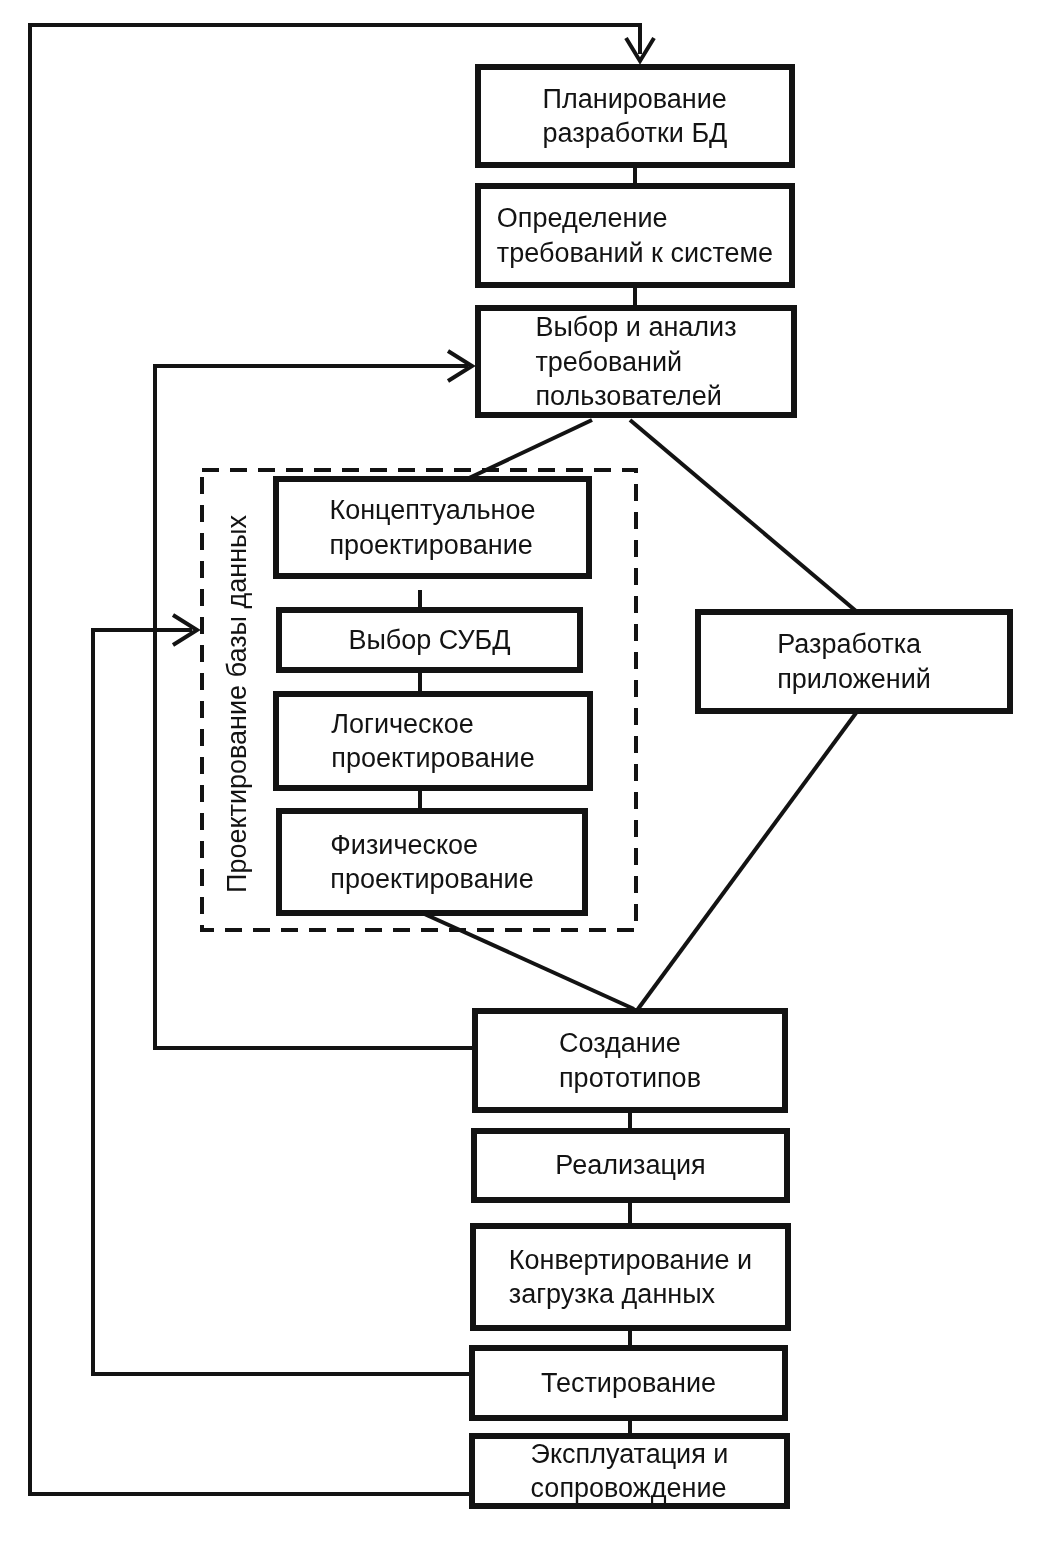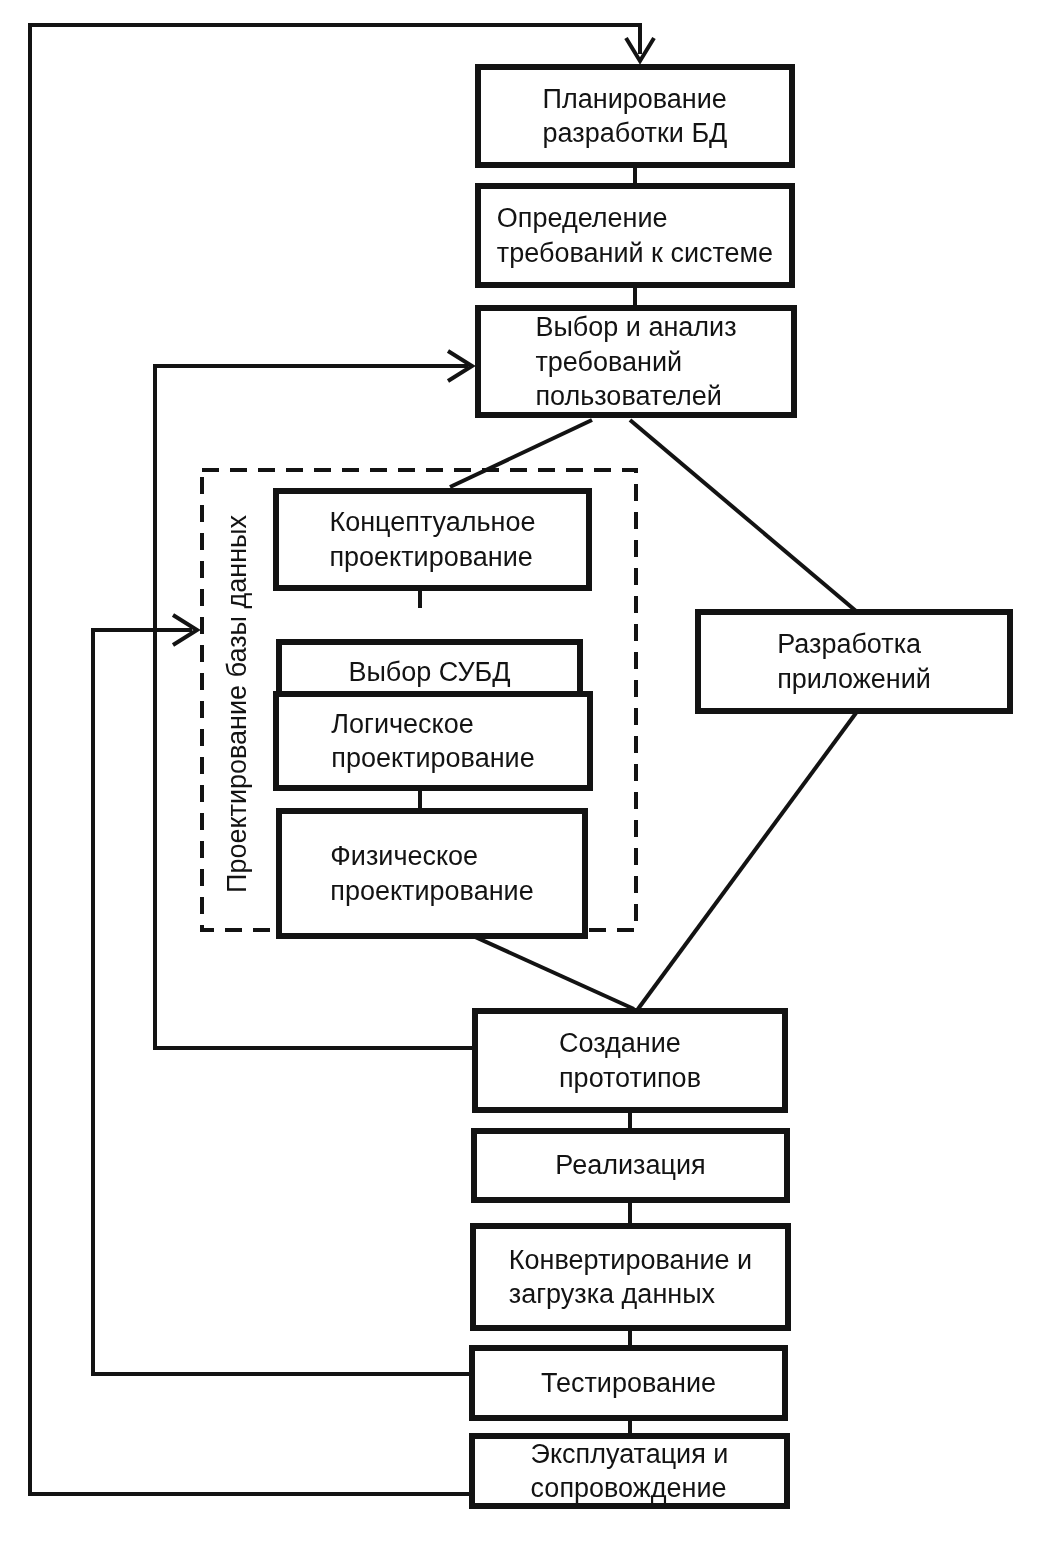--- a/index.html
+++ b/index.html
@@ -20,24 +20,24 @@
     display:flex;align-items:center;justify-content:center;
     text-align:left;
     font-size:27px;line-height:1.26;
     white-space:pre-line;
     z-index:2;
   }
   
   .n-planning      {left:475px;top:64px;  width:320px;height:104px;}
   .n-requirements  {left:475px;top:183px; width:320px;height:105px;}
   .n-collection    {left:475px;top:305px; width:322px;height:113px;}
-  .n-conceptual    {left:273px;top:488px; width:319px;height:103px;}
-  .n-dbms          {left:276px;top:607px; width:307px;height:66px;margin-top:32px;}
+  .n-conceptual    {left:273px;top:476px; width:319px;height:103px;}
+  .n-dbms          {left:276px;top:607px; width:307px;height:66px;}
   .n-logical       {left:273px;top:691px; width:320px;height:100px;}
-  .n-physical      {left:276px;top:808px; width:312px;height:131px;}
+  .n-physical      {left:276px;top:808px; width:312px;height:108px;}
   .n-appdev        {left:695px;top:609px; width:318px;height:105px;}
   .n-prototyping   {left:472px;top:1008px;width:316px;height:105px;}
   .n-implementation{left:471px;top:1128px;width:319px;height:75px;}
   .n-conversion    {left:470px;top:1223px;width:321px;height:108px;}
   .n-testing       {left:469px;top:1345px;width:319px;height:76px;}
   .n-maintenance   {left:469px;top:1433px;width:321px;height:76px;}
   .group-label{
     position:absolute;
     left:237px;top:704px;
     transform:translate(-50%,-50%) rotate(-90deg);

